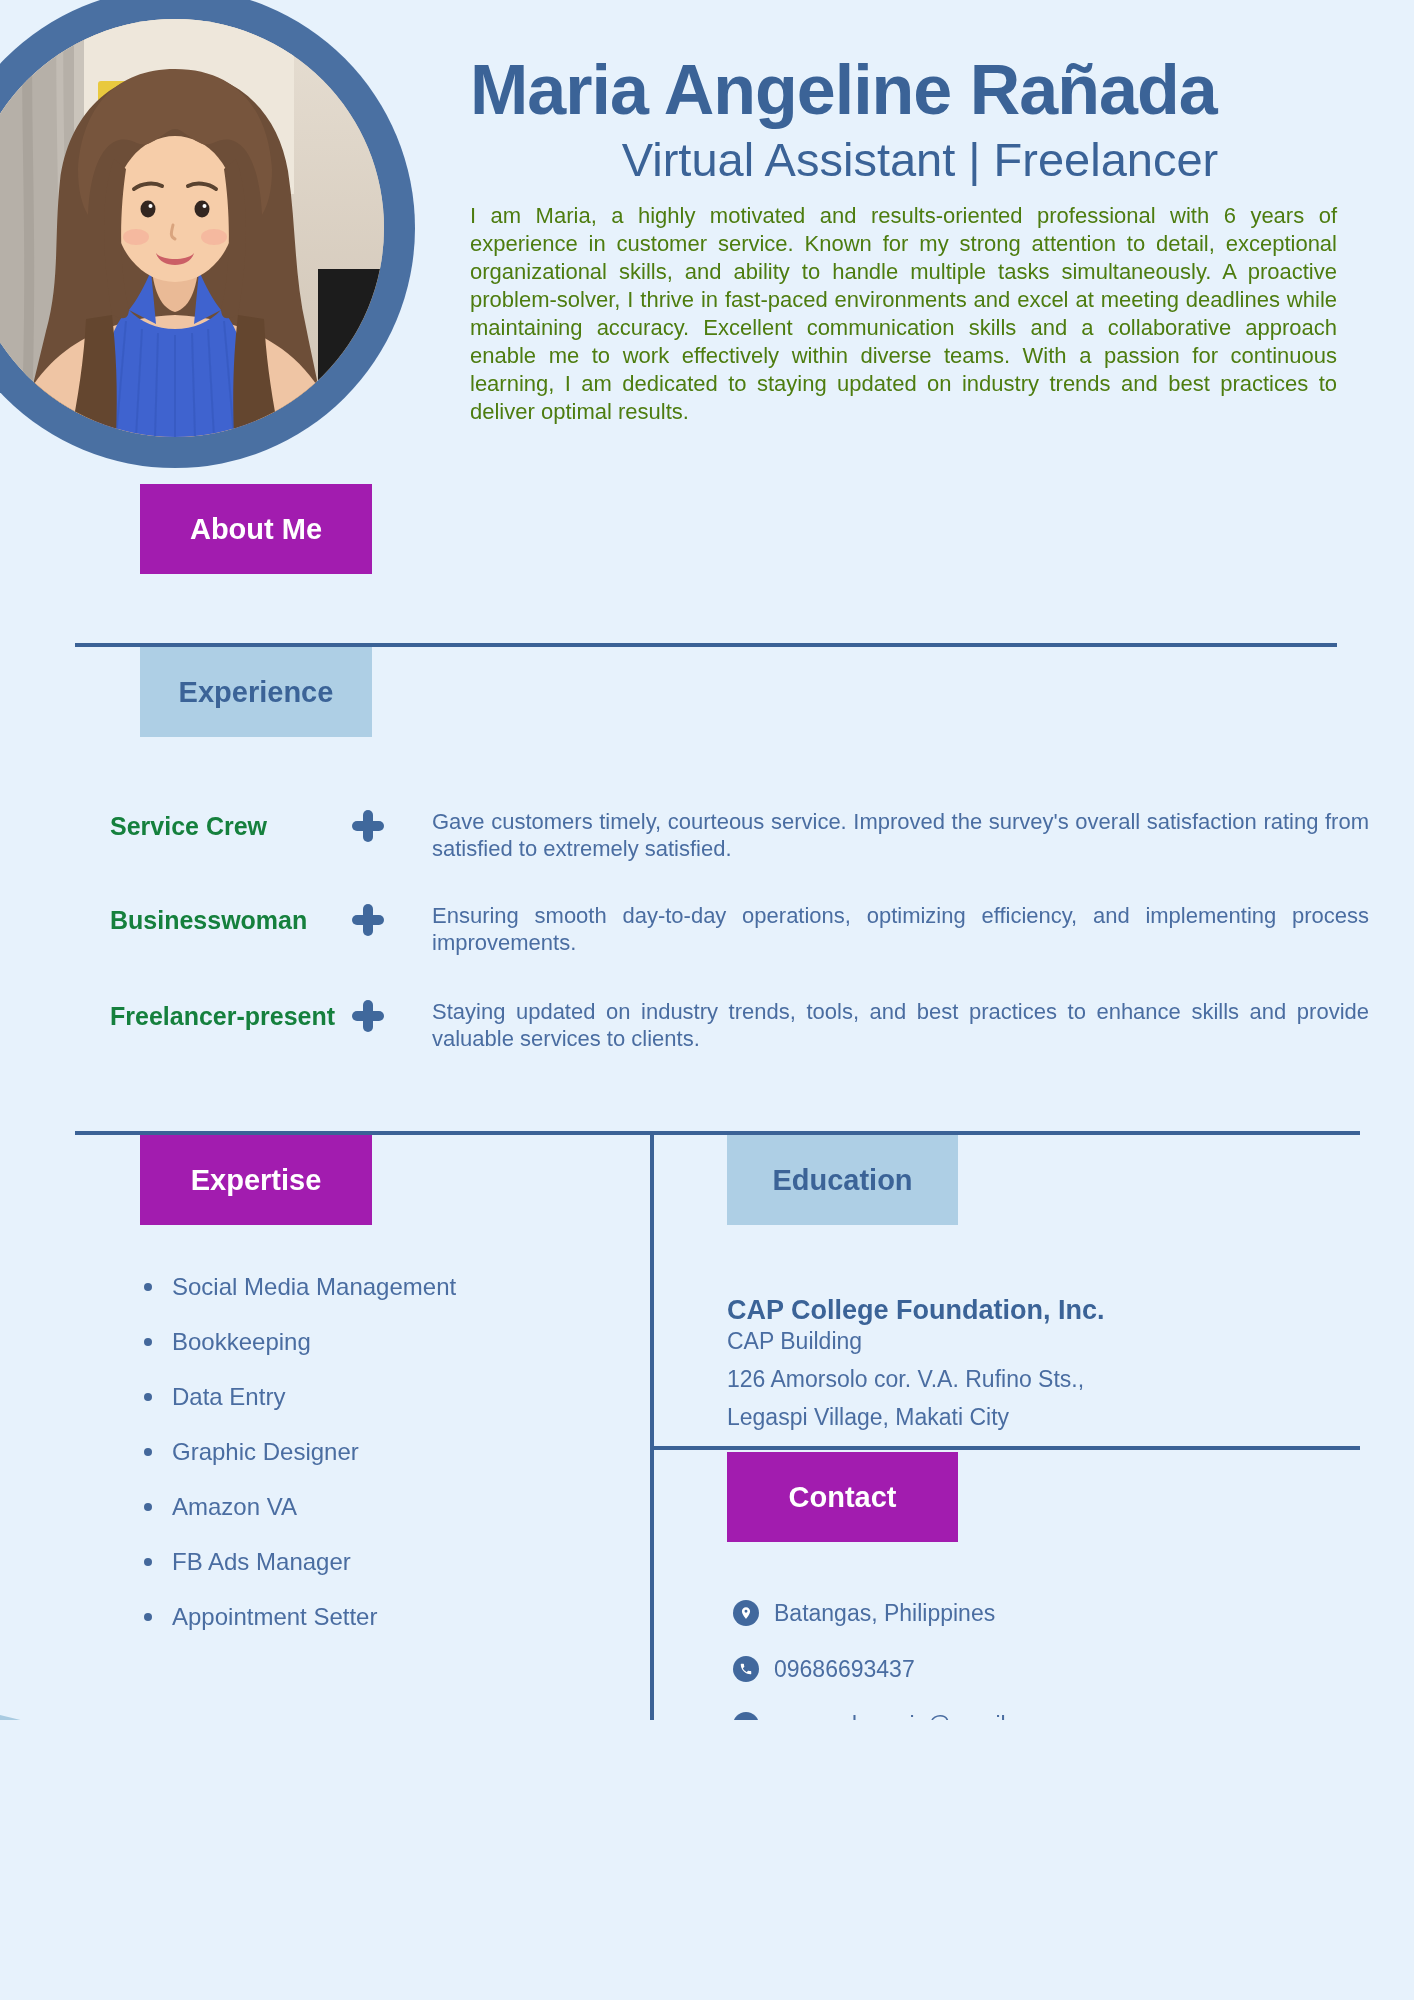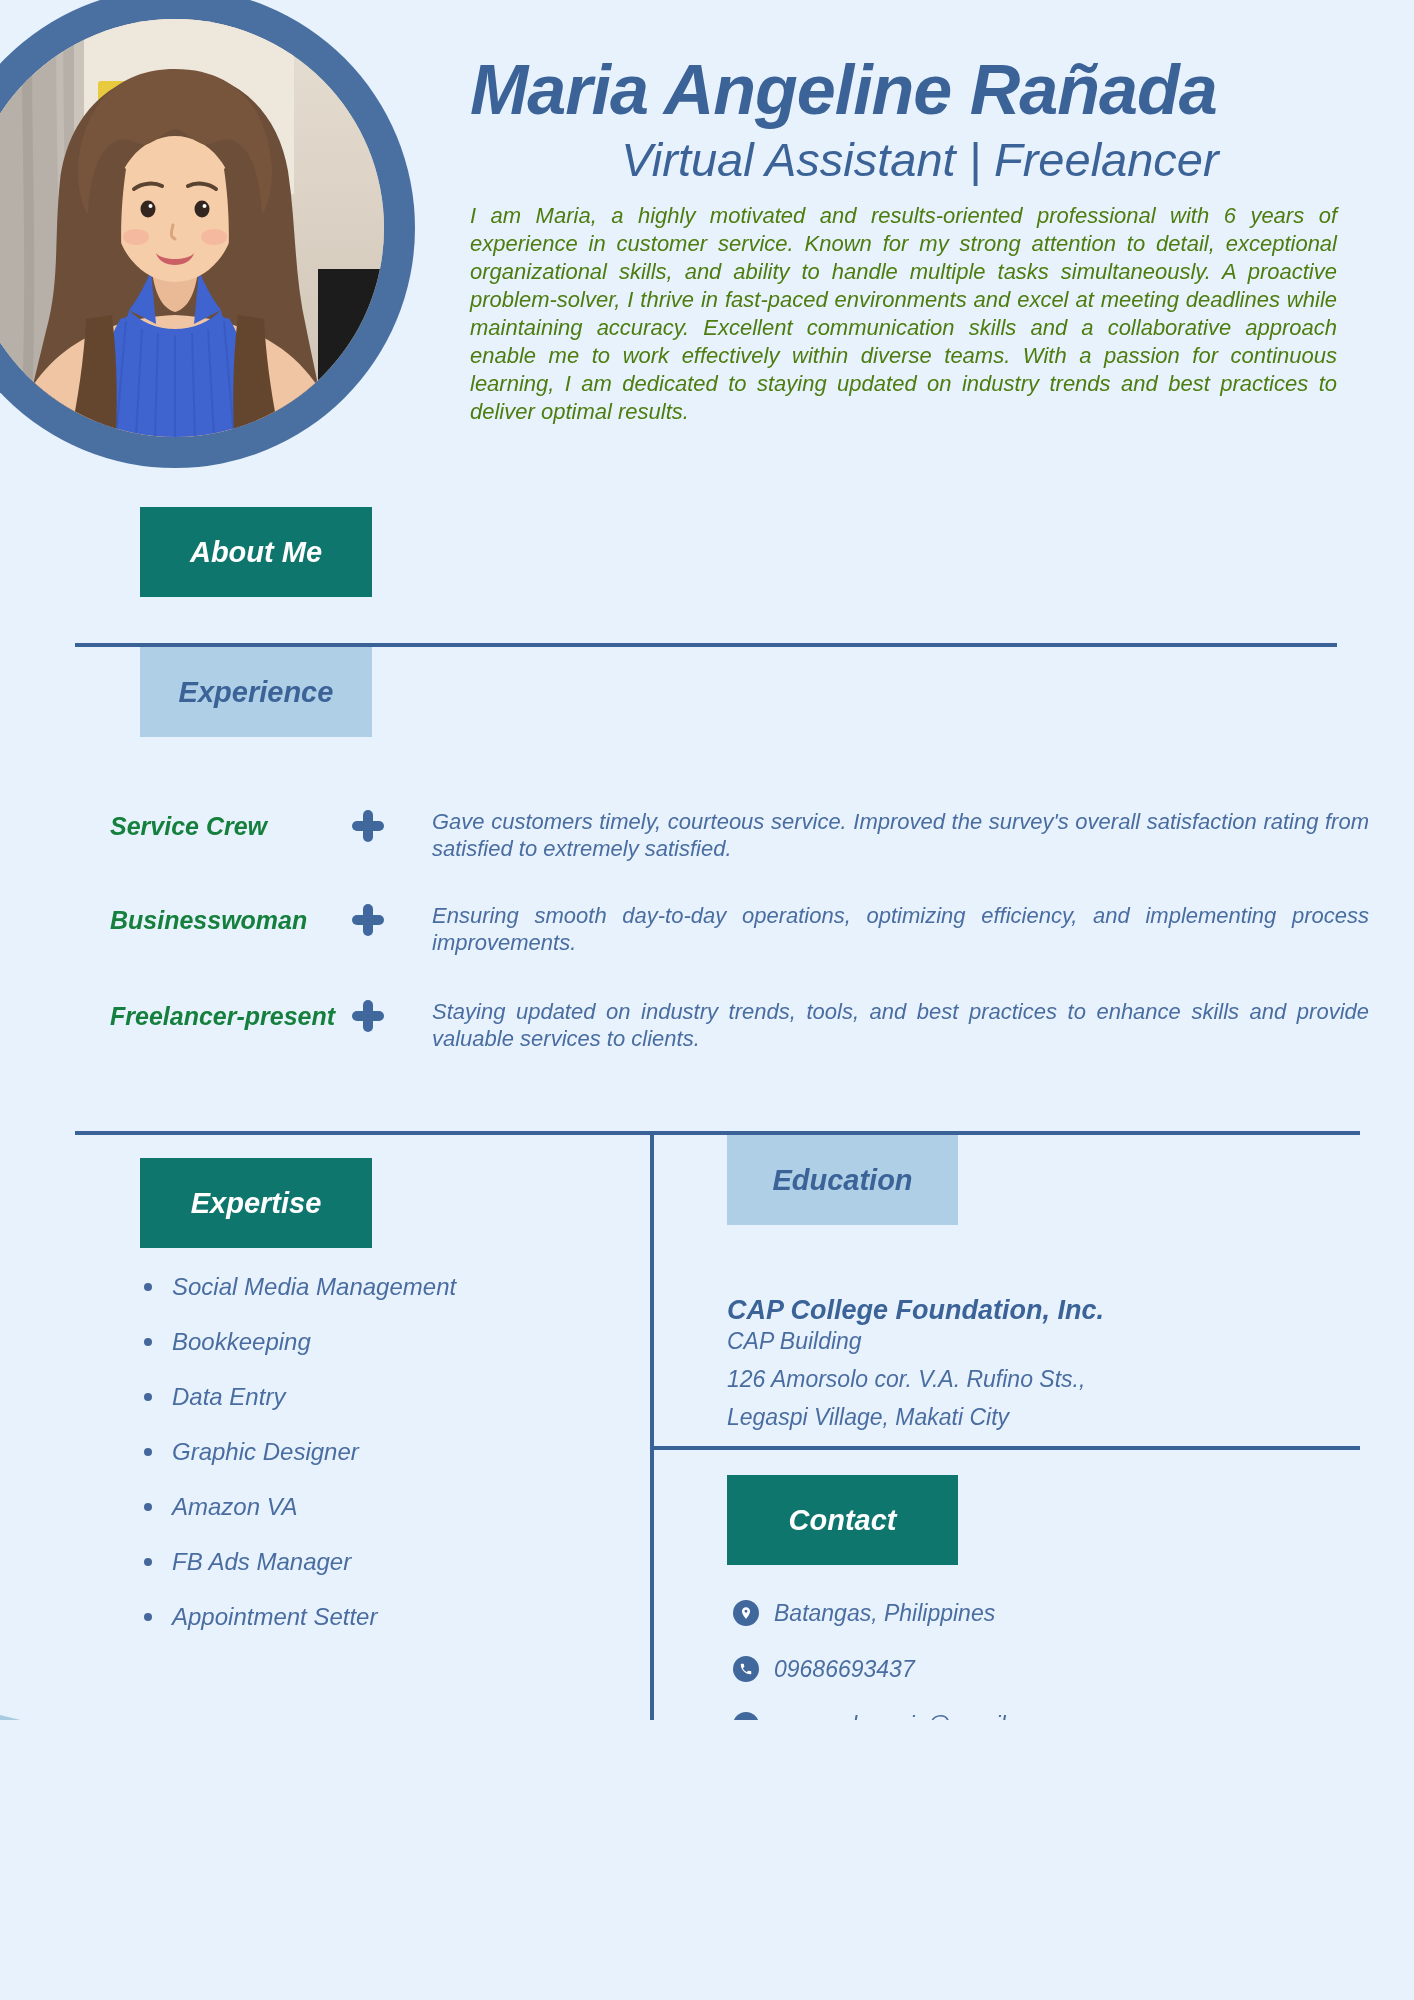--- a/index.html
+++ b/index.html
@@ -3,21 +3,21 @@
 <meta charset="utf-8">
 <style>
   * { box-sizing: border-box; margin: 0; padding: 0; }
   html,body { margin:0; padding:0; }
   body {
     font-family: "Liberation Sans", "DejaVu Sans", sans-serif;
     background:#e7f2fc;
   }
   .page {
     position:relative; width:1414px; height:1720px;
-    background:#e7f2fc; overflow:hidden;font-style:italic;
+    background:#e7f2fc; overflow:hidden;
   }
 
   
   .photo-ring {
     position:absolute; left:-65px; top:-12px; width:480px; height:480px;
     border-radius:50%; background:#4a70a2;
   }
   .photo-circle {
     position:absolute; left:-34px; top:19px; width:418px; height:418px;
     border-radius:50%; overflow:hidden; background:#d8cec2;
@@ -38,21 +38,21 @@
     position:absolute; left:470px; top:202px; width:867px;
     font-size:22px; line-height:28px; color:#4d7c0f;
     text-align:justify;
   }
 
   
   .badge {
     position:absolute; display:flex; align-items:center; justify-content:center;
     font-size:29px; font-weight:bold;
   }
-  .badge-dark  { background:#0f766e; color:#ffffff;margin-top:23px; }
+  .badge-dark  { background:#a21caf; color:#ffffff; }
   .badge-light { background:#aecfe5; color:#3b6397; }
   .badge-about      { left:140px; top:484px;  width:232px; height:90px; }
   .badge-experience { left:140px; top:647px;  width:232px; height:90px; }
   .badge-expertise  { left:140px; top:1135px; width:232px; height:90px; }
   .badge-education  { left:727px; top:1135px; width:231px; height:90px; }
   .badge-contact    { left:727px; top:1452px; width:231px; height:90px; }
 
   
   .divider { position:absolute; background:#3b6296; }
   .divider-1 { left:75px;  top:643px;  width:1262px; height:4px; }

